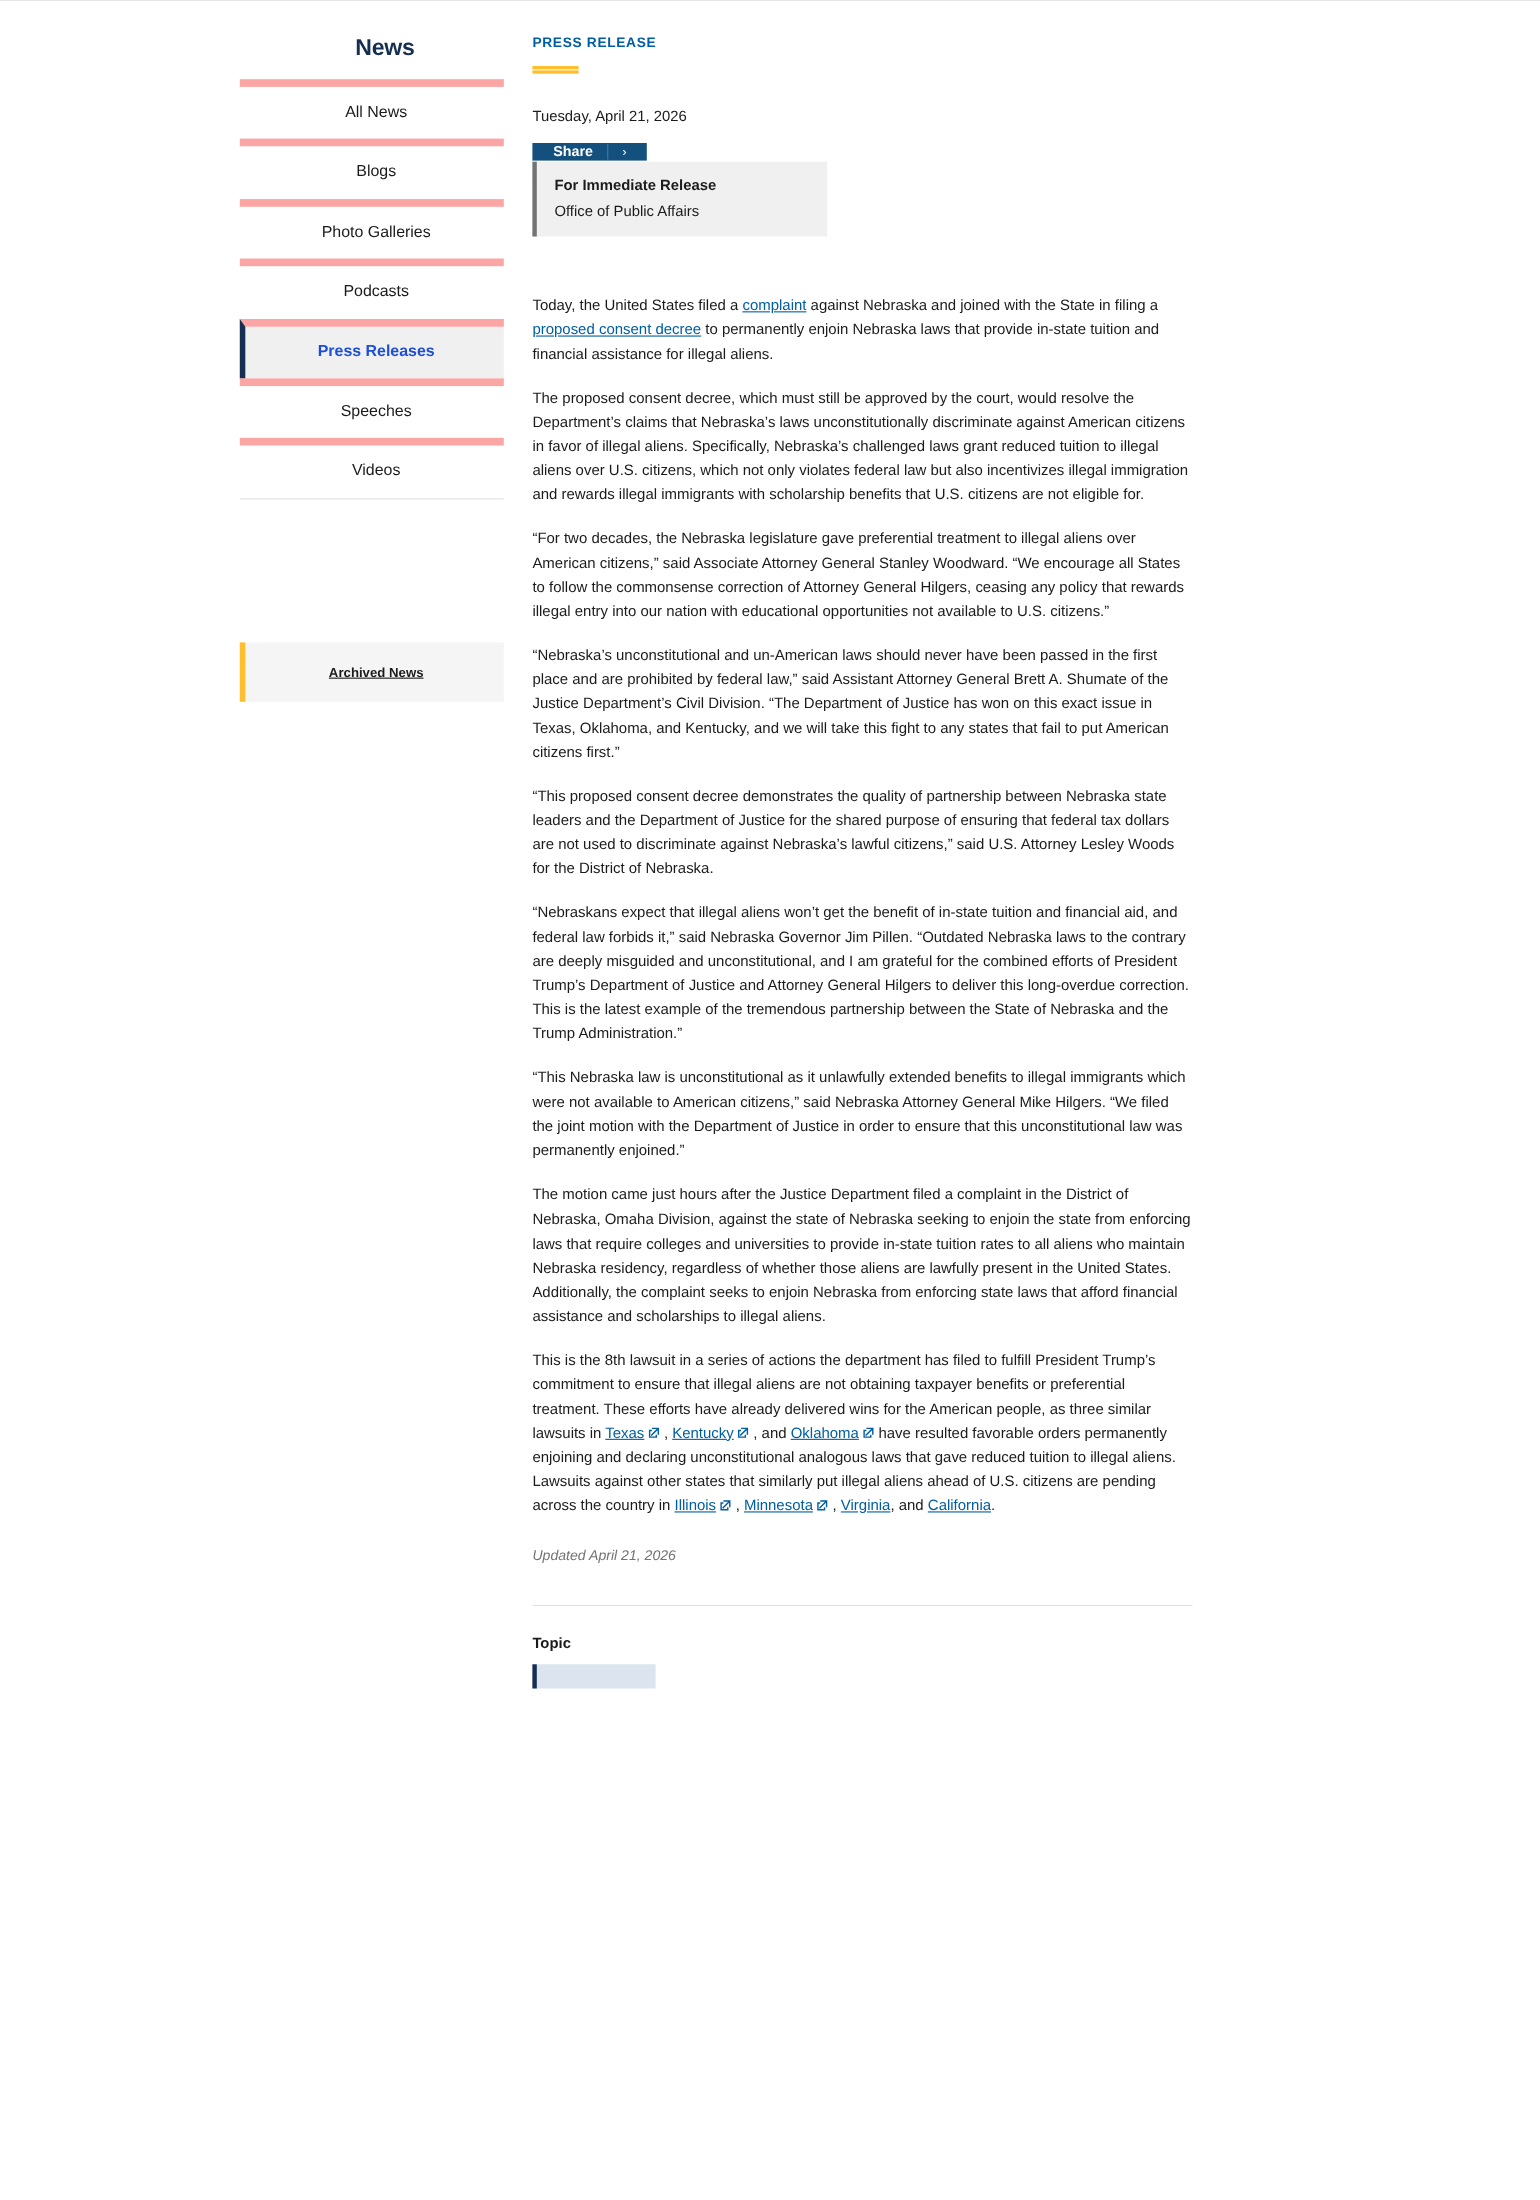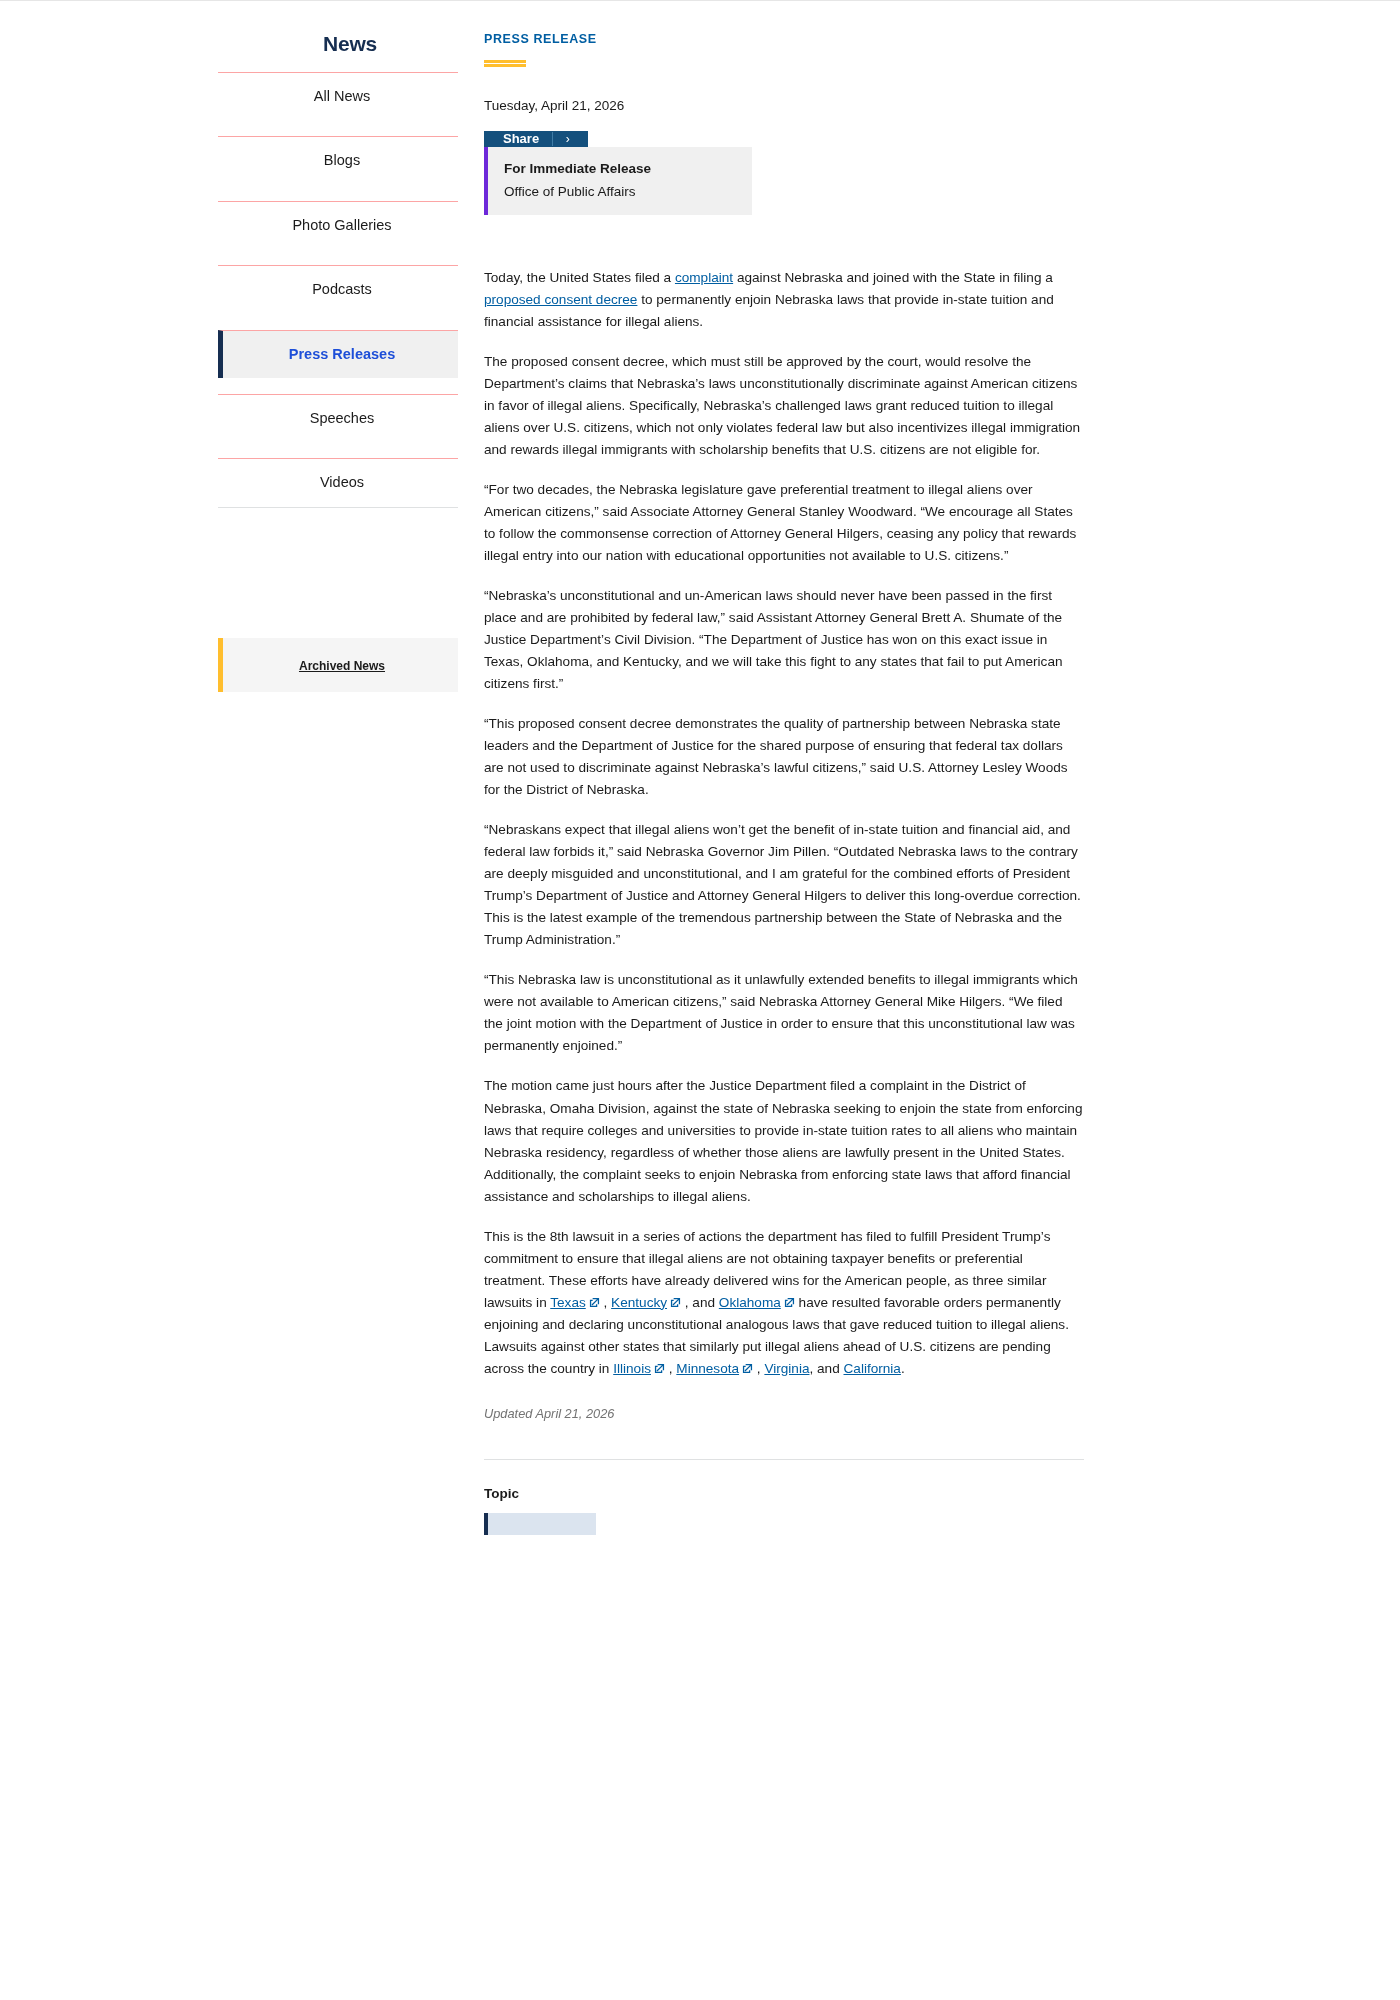--- a/index.html
+++ b/index.html
@@ -38,22 +38,21 @@
   }
   .sidebar-title {
     font-size: 21px;
     font-weight: bold;
     color: #162e51;
     margin: 0 0 16px 24px;
     letter-spacing: -0.2px;
   }
   .side-nav { list-style: none; margin: 0; padding: 0; }
   .side-nav li {
-    border-top: 1px solid #fca5a5;
-    margin-top: 16px;
+    border-top: 7px solid #fca5a5;
   }
   .side-nav li:last-child { border-bottom: 1px solid #dfe1e2; }
   .side-nav a {
     display: block;
     padding: 15px 16px 15px 24px;
     font-size: 14.5px;
     color: #1b1b1b;
     text-decoration: none;
     line-height: 1.2;
   }
@@ -143,21 +142,21 @@
     border-left: 1px solid #3f7ca6;
     width: 30px;
     display: flex;
     align-items: center;
     justify-content: center;
     color: #fff;
     font-size: 12px;
   }
   .release-box {
     background: #f0f0f0;
-    border-left: 4px solid #6d28d9;
+    border-left: 4px solid #737373;
     padding: 14px 18px 16px 16px;
     width: 268px;
   }
   .release-box .rb-title {
     font-size: 13.5px;
     font-weight: bold;
     color: #1b1b1b;
     margin-bottom: 8px;
   }
   .release-box .rb-sub {

